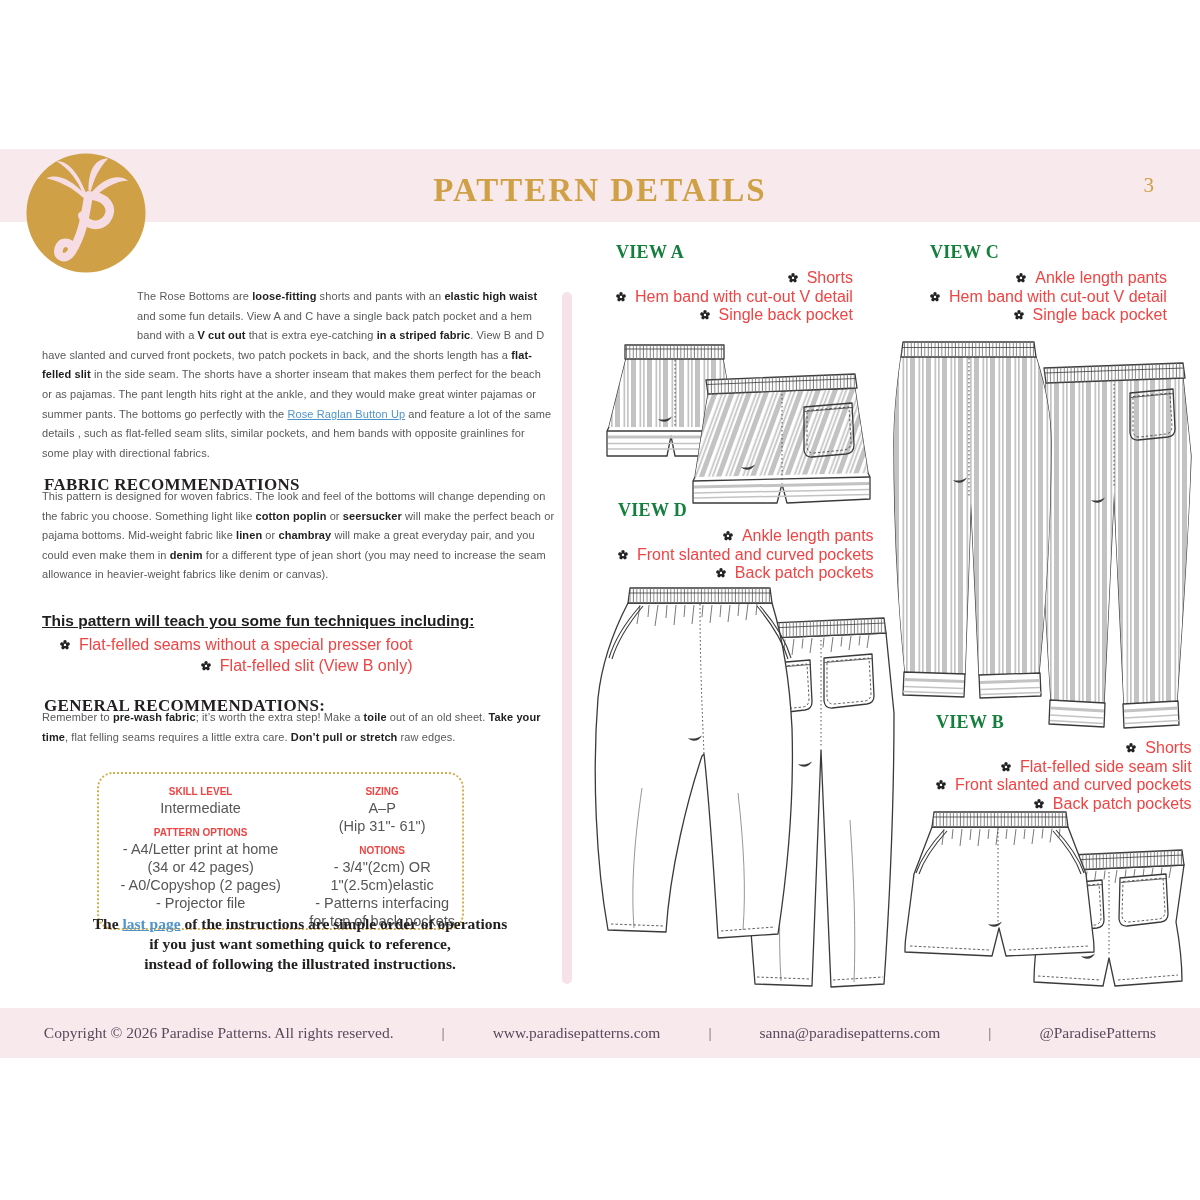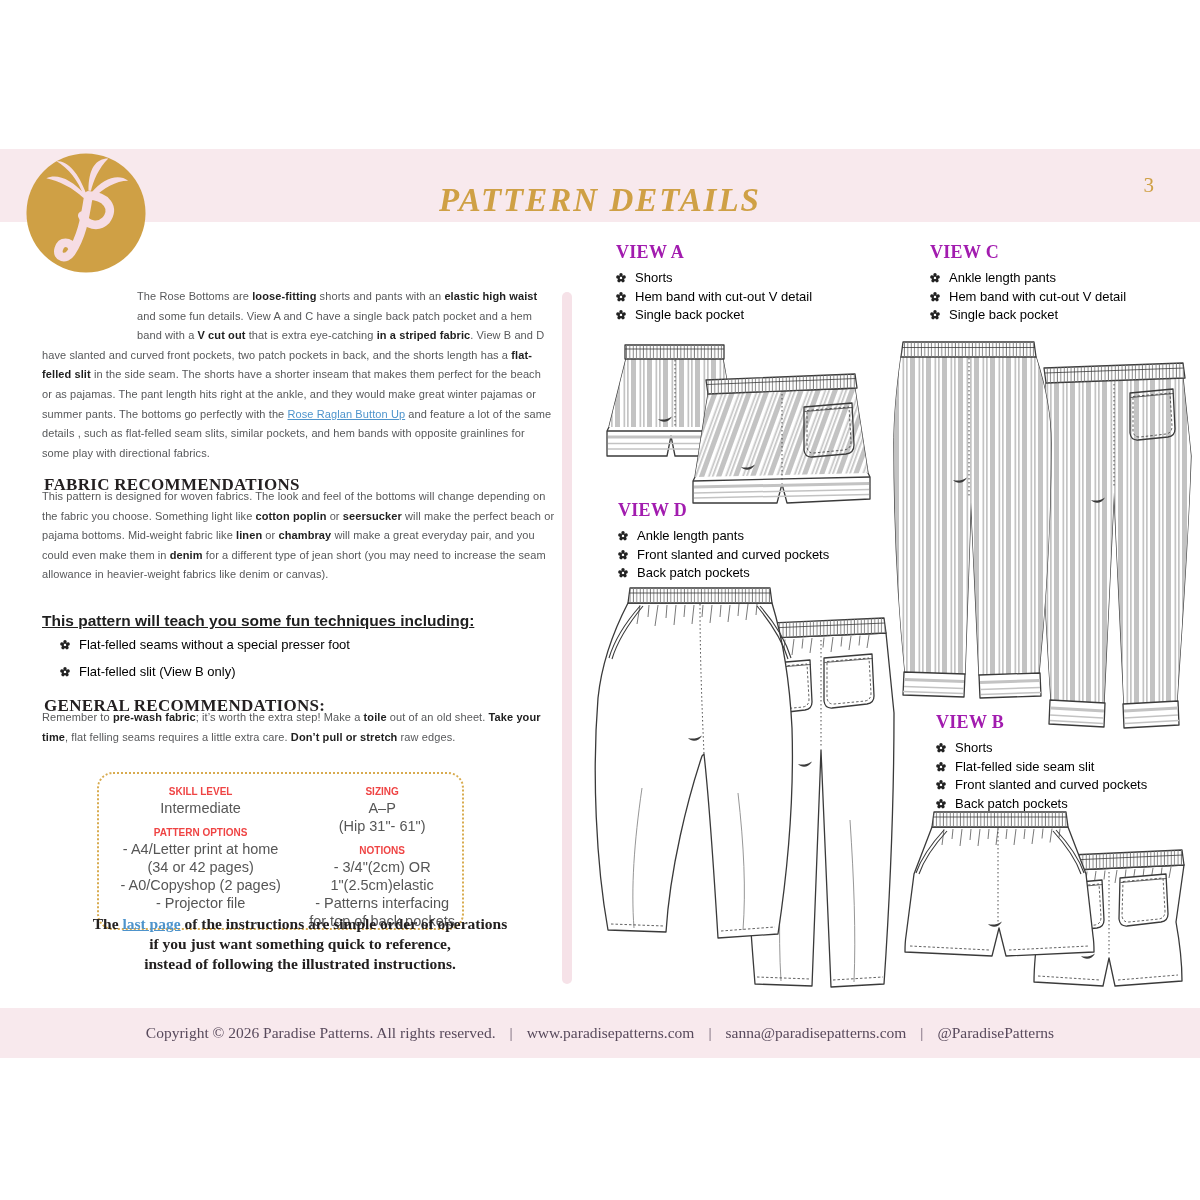--- a/index.html
+++ b/index.html
@@ -1,47 +1,47 @@
 <!DOCTYPE html>
 <html><head>
 <meta charset="utf-8">
 <style>
   html,body{margin:0;padding:0;background:#ffffff;}
   .page{position:relative;width:1200px;height:1200px;background:#fff;overflow:hidden;
         font-family:"Liberation Sans",sans-serif;color:#57585a;}
 
   
   .header-bar{position:absolute;left:0;top:149px;width:1200px;height:73px;background:#f8e9ed;}
-  .page-title{position:absolute;left:0;right:0;top:164px;height:73px;line-height:73px;
+  .page-title{position:absolute;left:0;right:0;top:154px;height:73px;line-height:73px;
       text-align:center;font-family:"Liberation Serif",serif;font-weight:700;
-      font-size:33px;letter-spacing:2px;color:#cfa045;font-style:italic;}
+      font-size:33px;letter-spacing:2px;color:#cfa045;}
   .page-number{position:absolute;right:46px;top:149px;height:73px;line-height:73px;
       font-family:"Liberation Serif",serif;font-size:21px;color:#cfa045;}
   .footer-bar{position:absolute;left:0;top:1008px;width:1200px;height:50px;background:#f8e9ed;
       display:flex;align-items:center;justify-content:center;
-      font-family:"Liberation Serif",serif;font-size:15.5px;color:#584a5c;}
+      font-family:"Liberation Serif",serif;font-size:15.5px;color:#584a5c;gap:34px;}
   .footer-bar .sep{margin:0 14px;color:#6b5b6e;}
 
   .logo{position:absolute;left:24px;top:151px;width:124px;height:124px;}
 
   .divider{position:absolute;left:562px;top:292px;width:10px;height:692px;
       background:#f6e2e8;border-radius:5px;}
 
   
   .body-text{font-size:11px;line-height:19.6px;color:#57585a;letter-spacing:.1px;}
   .b{font-weight:700;color:#1f1f1f;}
   .lnk{color:#4e94cc;text-decoration:underline;cursor:pointer;}
   .intro{position:absolute;left:42px;top:287px;width:512px;}
   .logo-spacer{float:left;width:95px;height:42px;}
   .sec-h{position:absolute;font-family:"Liberation Serif",serif;font-weight:700;
       font-size:17px;color:#231f20;letter-spacing:.3px;margin-top:12px;}
   .fabric-p{position:absolute;left:42px;top:487px;width:514px;}
   .tech-h{position:absolute;left:42px;top:612px;font-weight:700;font-size:15.5px;color:#1f1f1f;text-decoration:underline;}
-  .bullets{position:absolute;display:flex;flex-direction:column;gap:8px;}
-  .bullet{display:flex;align-items:flex-start;gap:9px;font-size:13px;line-height:18.5px;color:#000000;}
+  .bullets{position:absolute;display:flex;flex-direction:column;gap:2px;}
+  .bullet{display:flex;align-items:flex-start;gap:9px;font-size:16px;line-height:18.5px;color:#ef4444;justify-content:flex-end;}
   .fl{width:10px;height:10px;color:#222;flex:0 0 auto;margin-top:4px;}
   .gen-p{position:absolute;left:42px;top:708px;width:505px;}
 
   
   .infobox{position:absolute;left:97px;top:772px;width:367px;height:158px;
       border:2px dotted #d8ab4f;border-radius:16px;display:flex;text-align:center;box-sizing:border-box;}
   .ib-col{padding-top:6px;}
   .ib-col.left{flex:0 0 56%;}
   .ib-col.right{flex:0 0 44%;}
   .ib-label{font-weight:700;font-size:10px;color:#ef4444;margin:10px 0 2px 0;}
@@ -49,21 +49,21 @@
   .ib-line{font-size:14.5px;line-height:18px;color:#565656;}
 
   .footnote{position:absolute;left:42px;top:914px;width:516px;text-align:center;
       font-family:"Liberation Serif",serif;font-weight:700;font-size:15.5px;
       line-height:20px;color:#232020;}
   .footnote .lnk{font-weight:700;}
 
   
   .view-block{position:absolute;}
   .view-title{font-family:"Liberation Serif",serif;font-weight:700;font-size:18px;
-      color:#a21caf;margin:0 0 6px 0;letter-spacing:.3px;}
+      color:#15803d;margin:0 0 6px 0;letter-spacing:.3px;}
   .drawing{position:absolute;}
 </style>
 </head>
 <body>
 
 <svg width="0" height="0" style="position:absolute" aria-hidden="true">
   <defs>
     <g id="florette">
       <ellipse cx="5" cy="2.1" rx="1.75" ry="2.05" fill="currentColor"></ellipse>
       <ellipse cx="5" cy="2.1" rx="1.75" ry="2.05" fill="currentColor" transform="rotate(72 5 5)"></ellipse>

